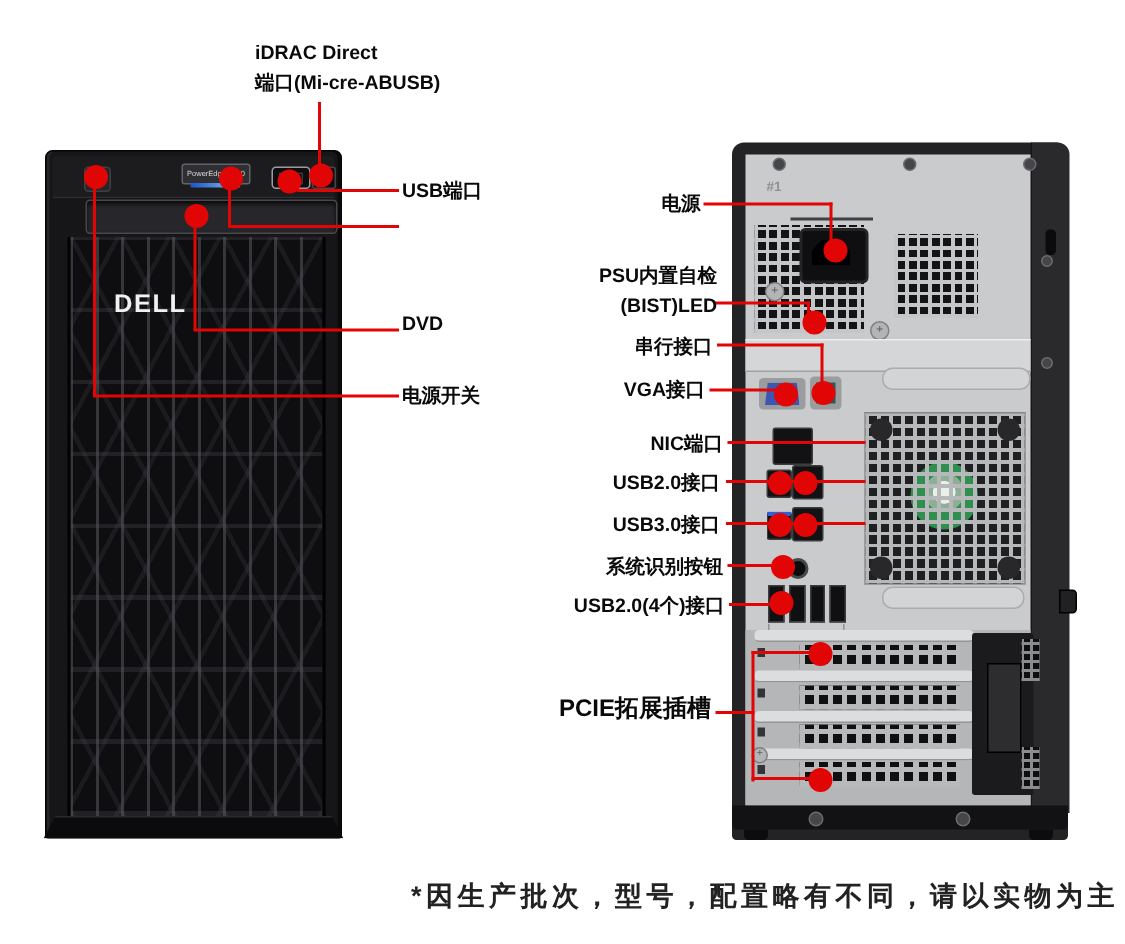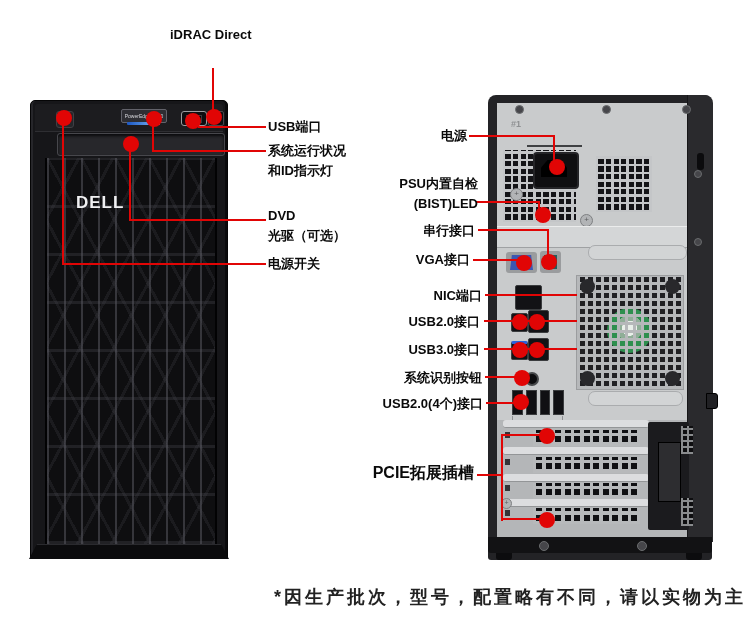--- a/index.html
+++ b/index.html
@@ -226,29 +226,25 @@
   <i class="dot" style="left:529px;top:314px;"></i>
   <i class="dot" style="left:512px;top:342px;"></i>
   <i class="dot" style="left:529px;top:342px;"></i>
   <i class="dot" style="left:514px;top:370px;"></i>
   <i class="dot" style="left:513px;top:394px;"></i>
   <i class="dot" style="left:539px;top:428px;"></i>
   <i class="dot" style="left:539px;top:512px;"></i>
 
   <div class="lab" style="left:170px;top:25px;">
     <span class="ln">iDRAC Direct</span>
+    <span class="ln">端口(Mi-cre-ABUSB)</span>
   </div>
   <div class="lab" style="left:268px;top:117px;">USB端口</div>
-  <div class="lab" style="left:268px;top:141px;">
-    <span class="ln">系统运行状况</span>
-    <span class="ln">和ID指示灯</span>
-  </div>
   <div class="lab" style="left:268px;top:206px;">
     <span class="ln">DVD</span>
-    <span class="ln">光驱（可选）</span>
   </div>
   <div class="lab" style="left:268px;top:254px;">电源开关</div>
 
   <div class="lab r" style="right:283px;top:126px;">电源</div>
   <div class="lab r" style="right:272px;top:174px;">
     <span class="ln">PSU内置自检</span>
     <span class="ln">(BIST)LED</span>
   </div>
   <div class="lab r" style="right:275px;top:221px;margin-left:13px;">串行接口</div>
   <div class="lab r" style="right:280px;top:250px;">VGA接口</div>

